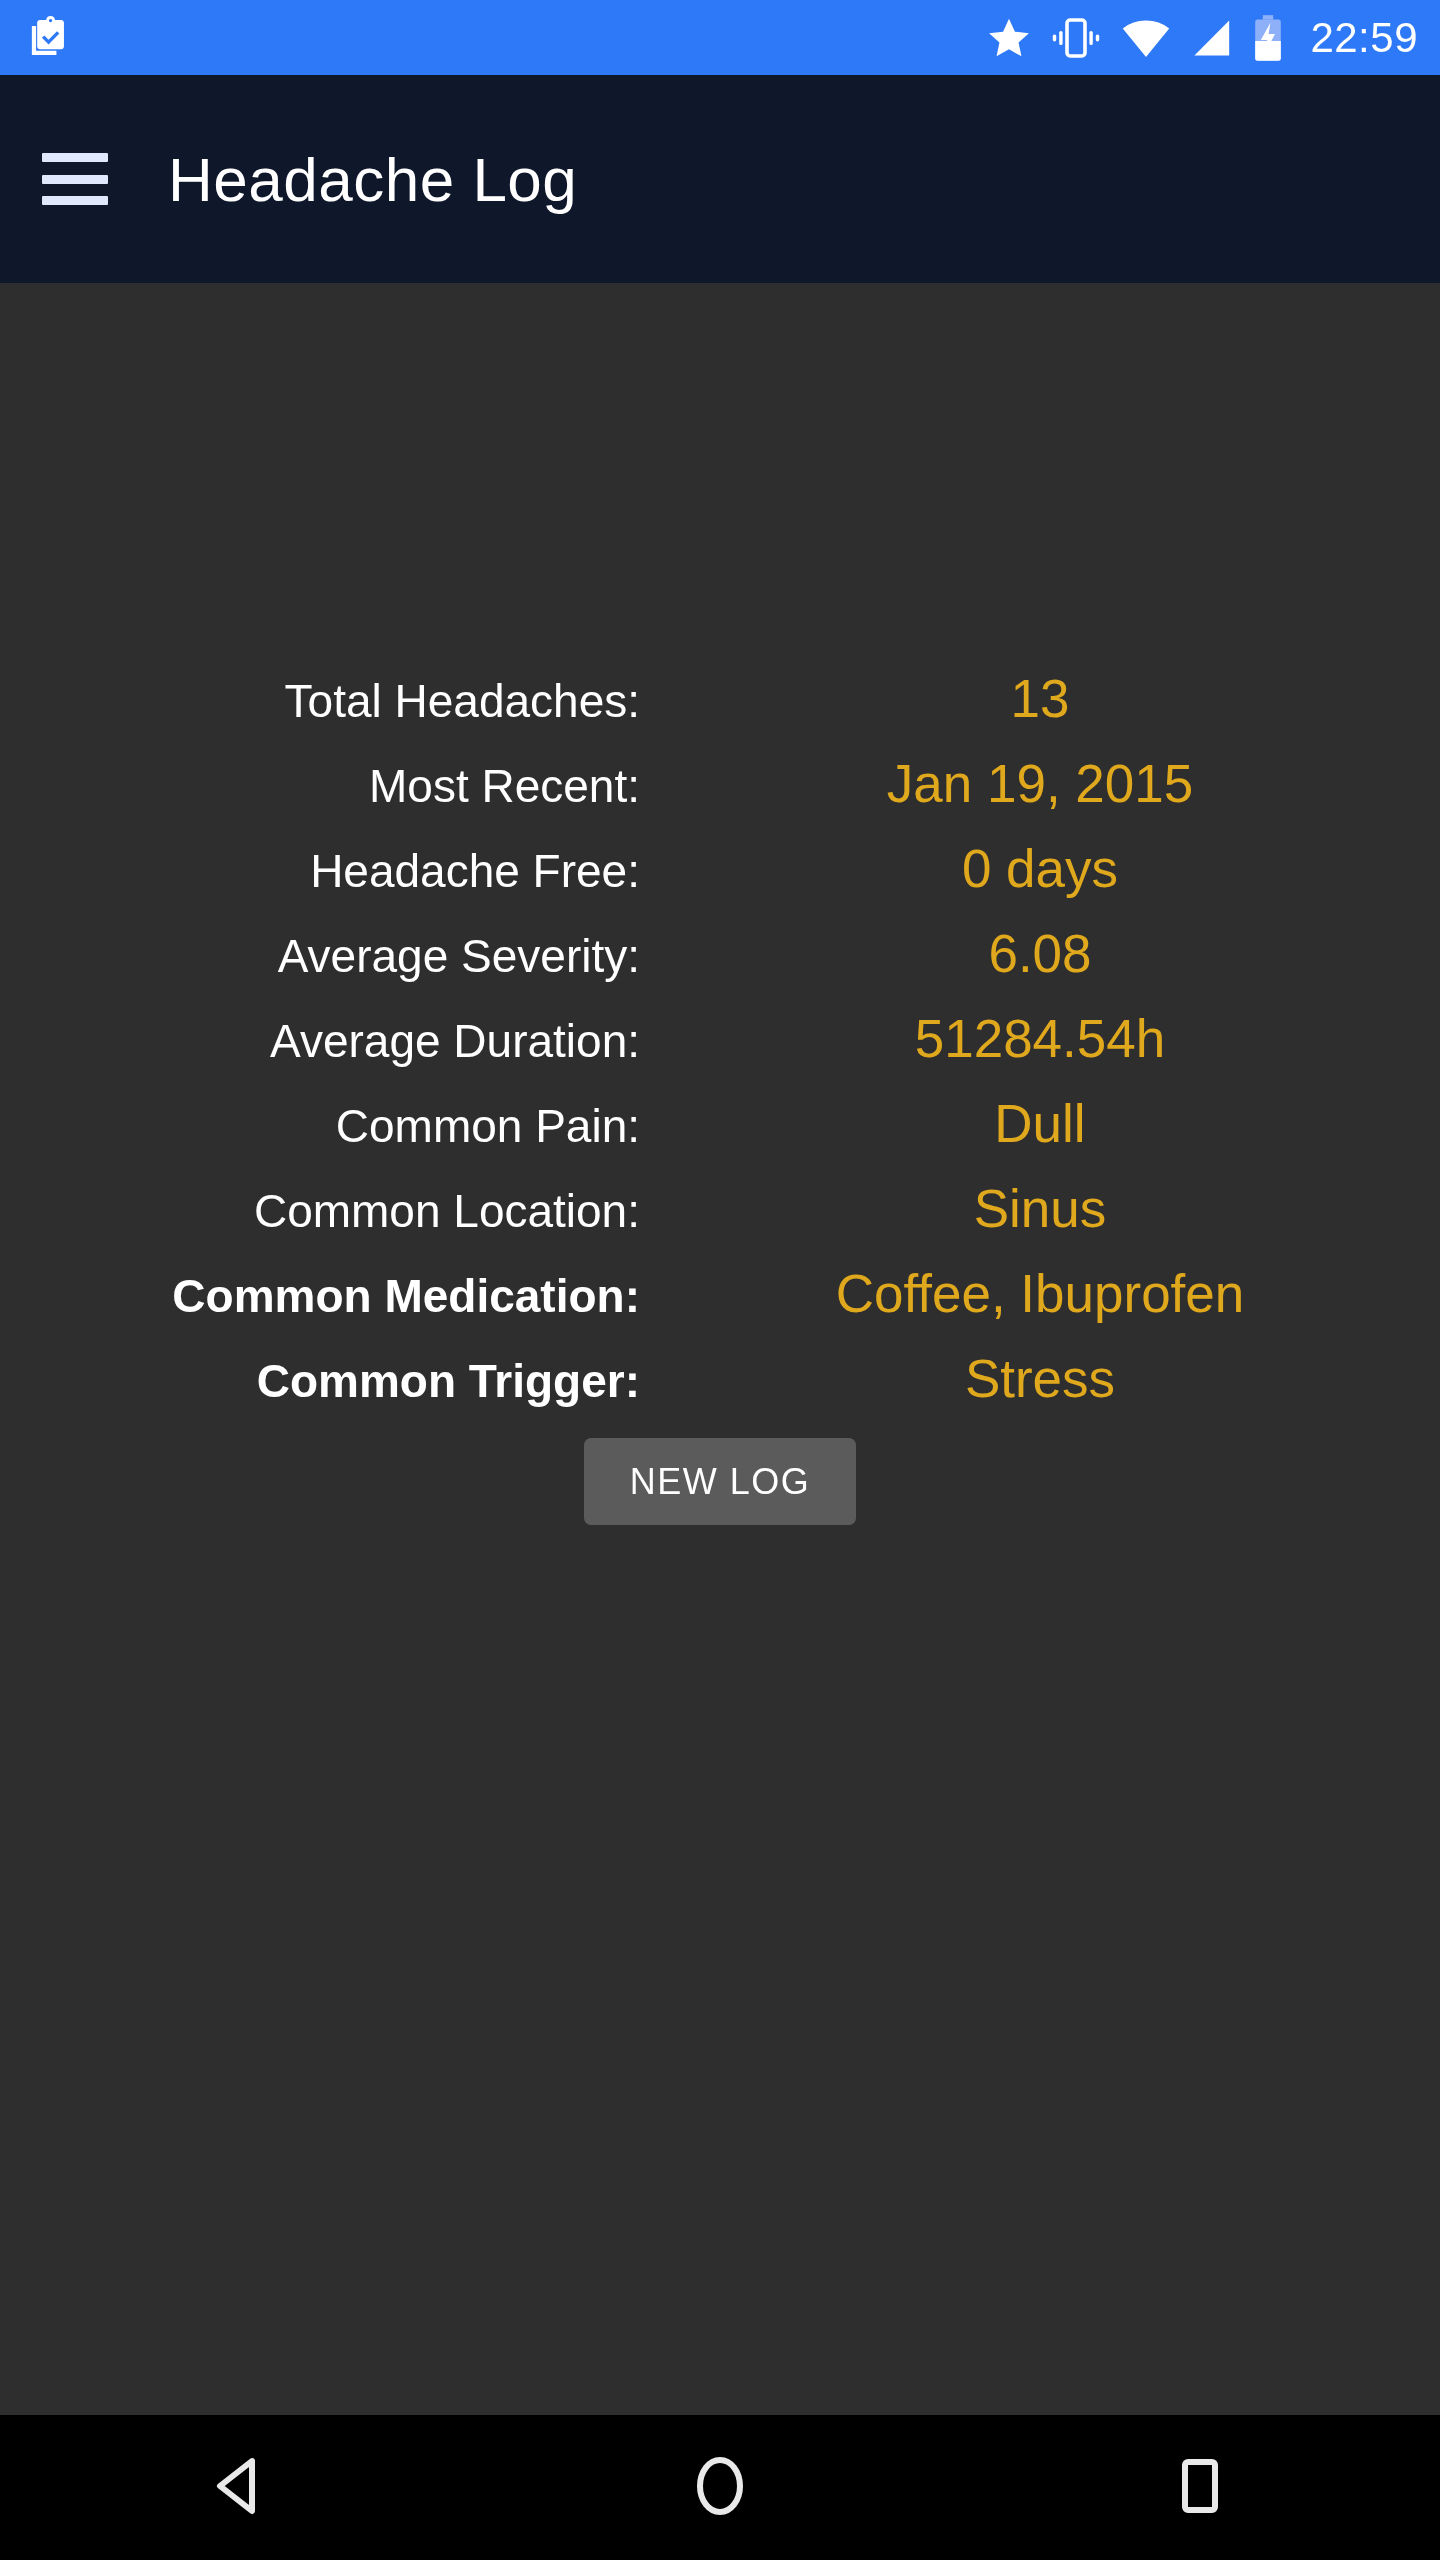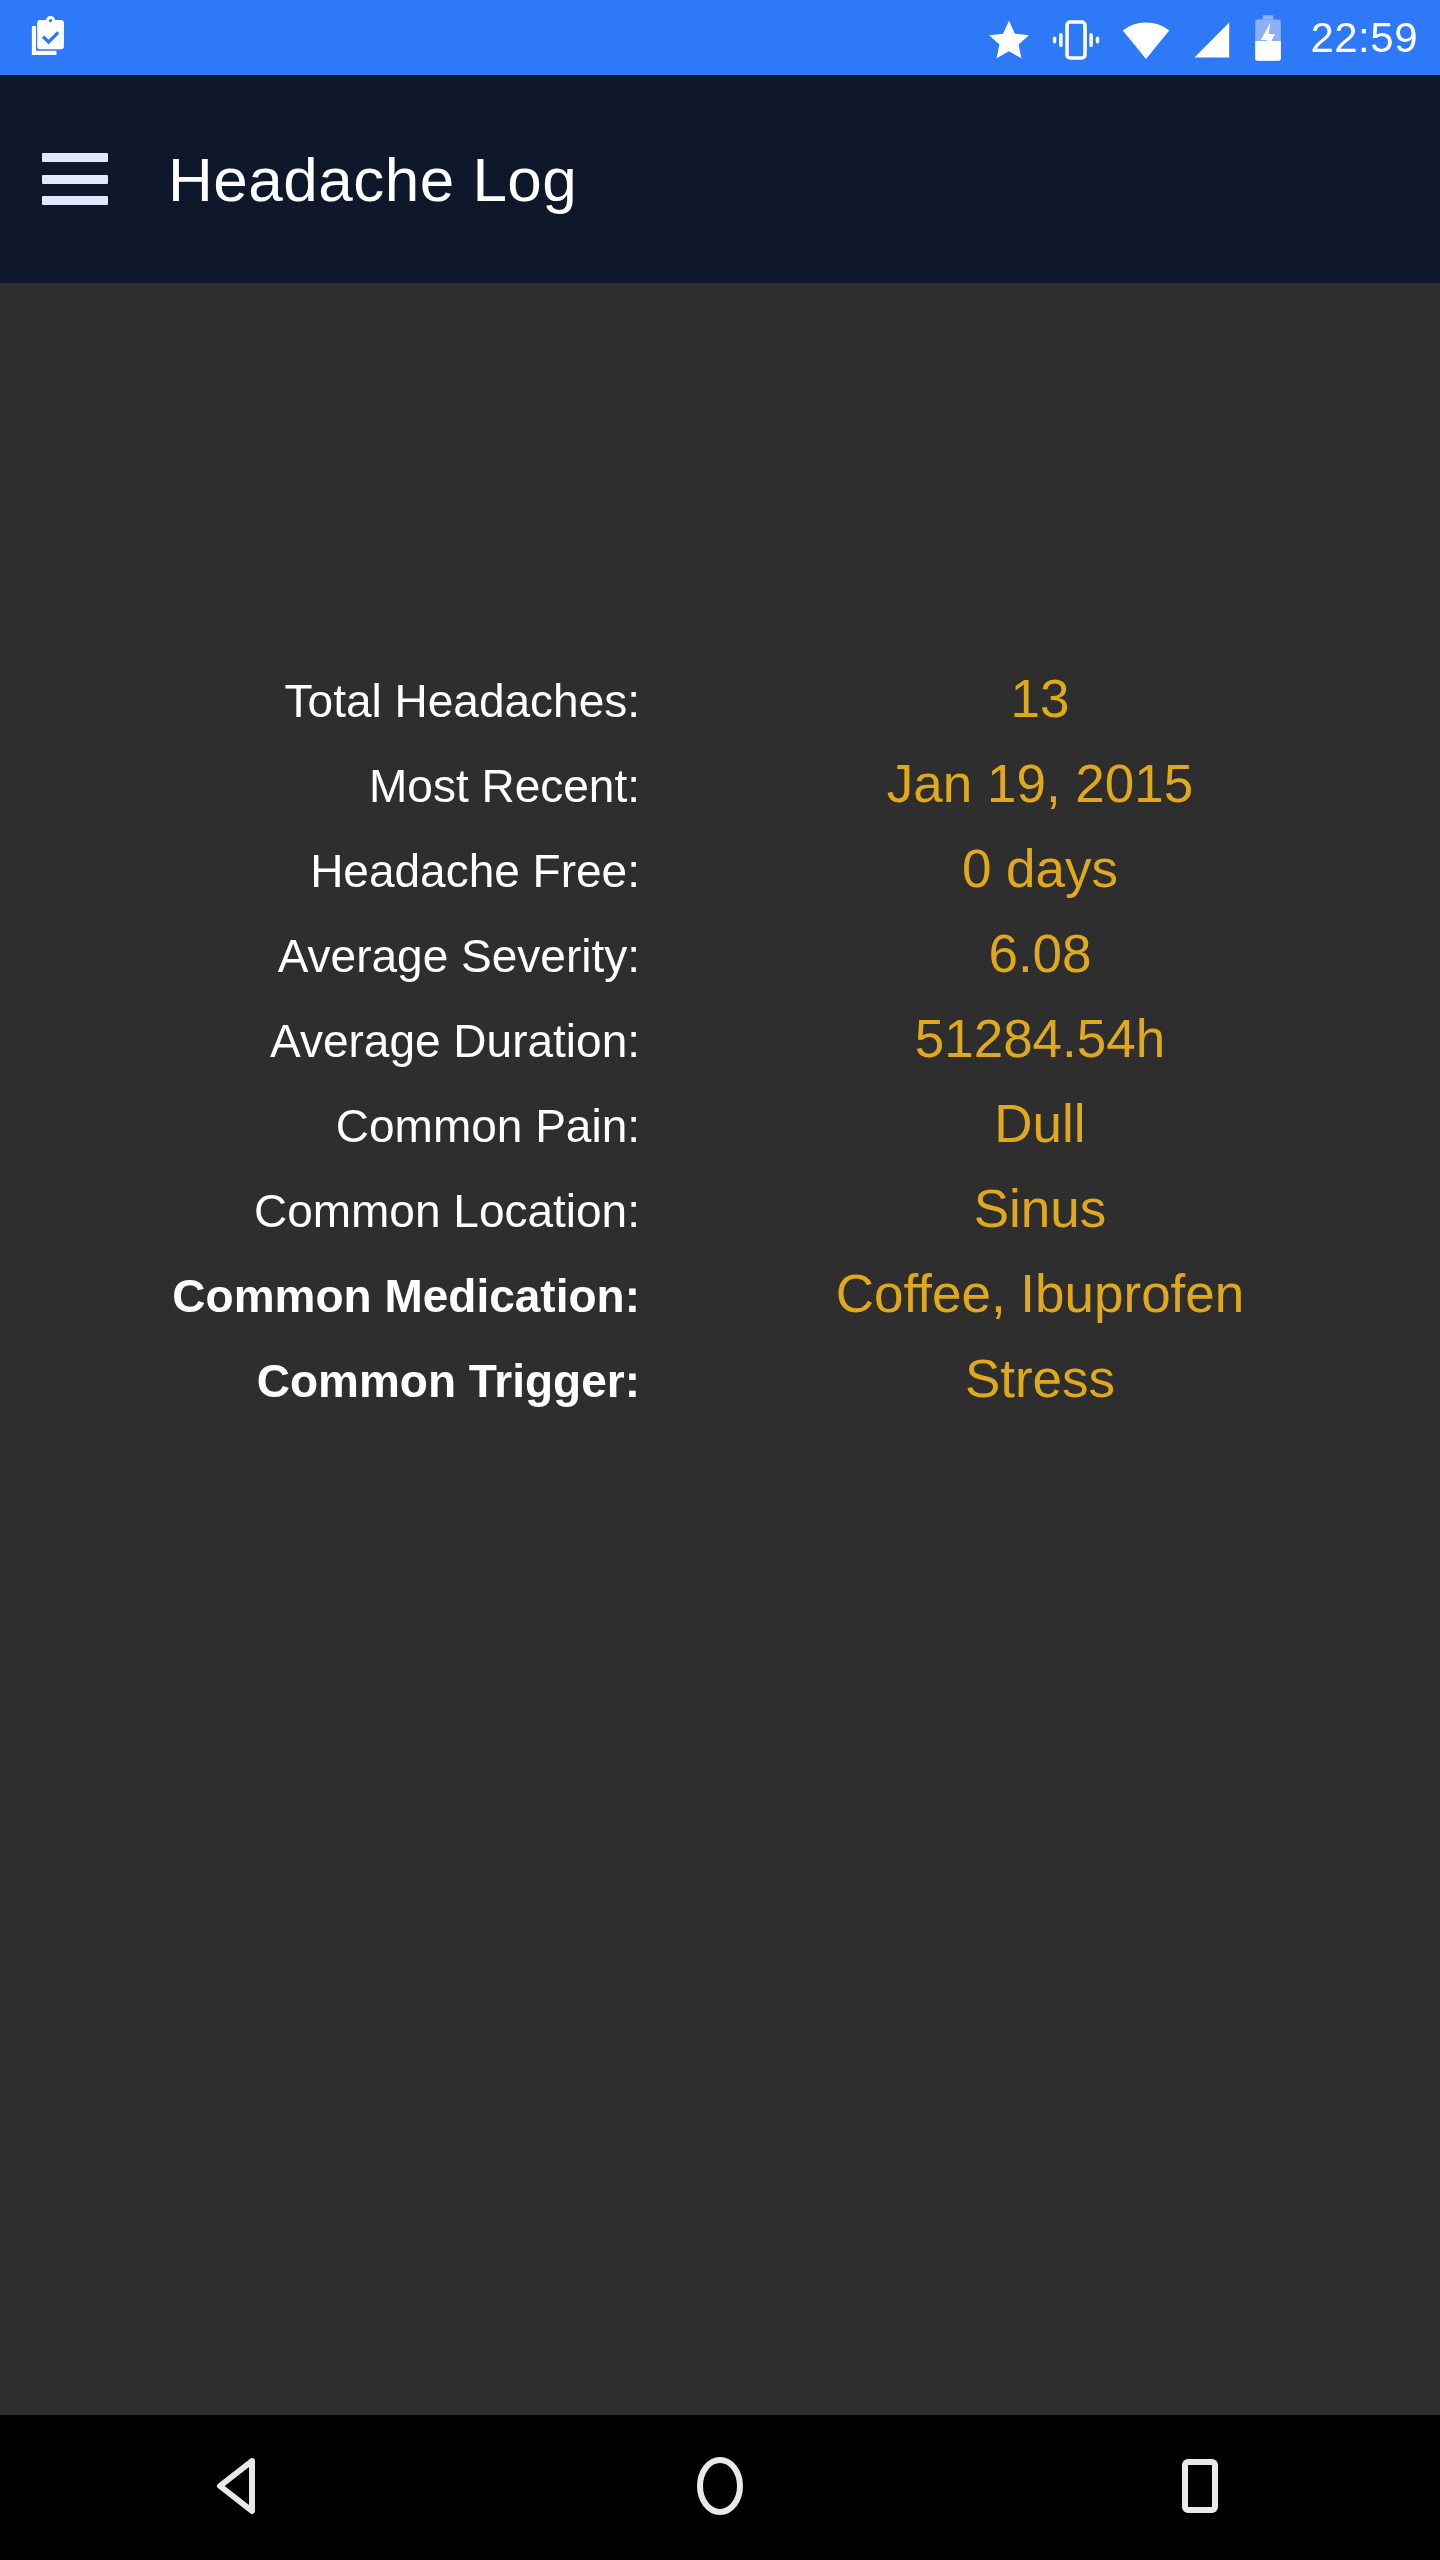--- a/index.html
+++ b/index.html
@@ -33,21 +33,21 @@
     box-sizing: border-box;
     flex: none;
   }
   .status-left {
     display: flex;
     align-items: center;
     gap: 12px;
   }
   .status-right {
     display: flex;
-    align-items: flex-end;
+    align-items: center;
     gap: 18px;
   }
   .status-icon {
     display: block;
     line-height: 0;
   }
   .status-time {
     color: #ffffff;
     font-size: 42px;
     letter-spacing: 0.5px;
@@ -269,20 +269,23 @@
         <div class="stat-value">Coffee, Ibuprofen</div>
       </div>
 
       <div class="stat-row">
         <div class="stat-label bold">Common Trigger:</div>
         <div class="stat-value">Stress</div>
       </div>
 
     </div>
 
+    <div class="new-log-wrap">
+      <button class="new-log-btn">NEW LOG</button>
+    </div>
   </div>
 
   <div class="nav-bar">
     <div class="nav-btn">
       <span>
         <svg width="56" height="62" viewBox="0 0 28 31">
           <path fill="none" stroke="#e9e9e9" stroke-width="3" stroke-linejoin="round" d="M20 3L4 15.5 20 28V3z"></path>
         </svg>
       </span>
     </div>

